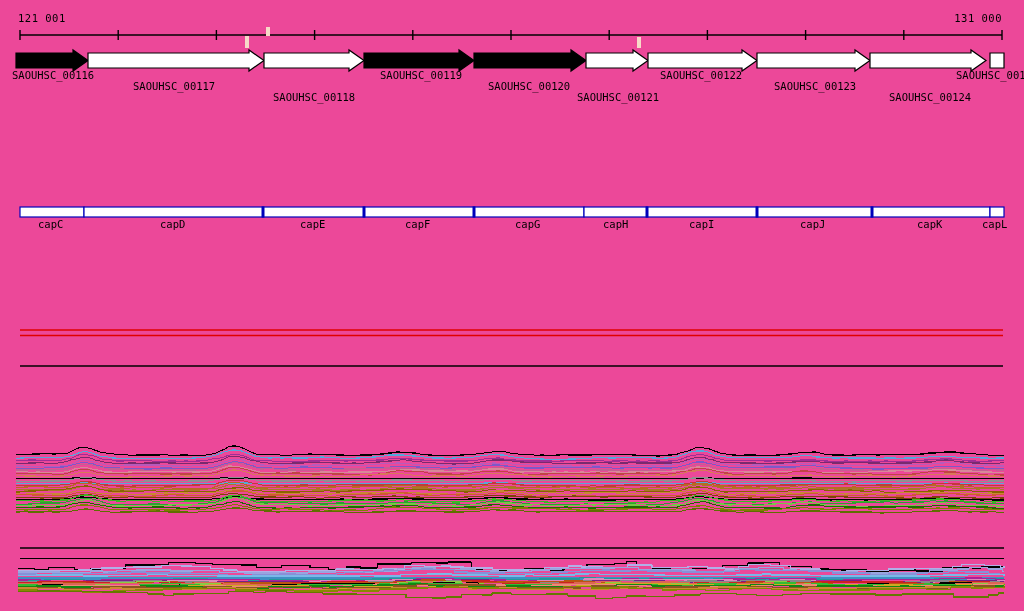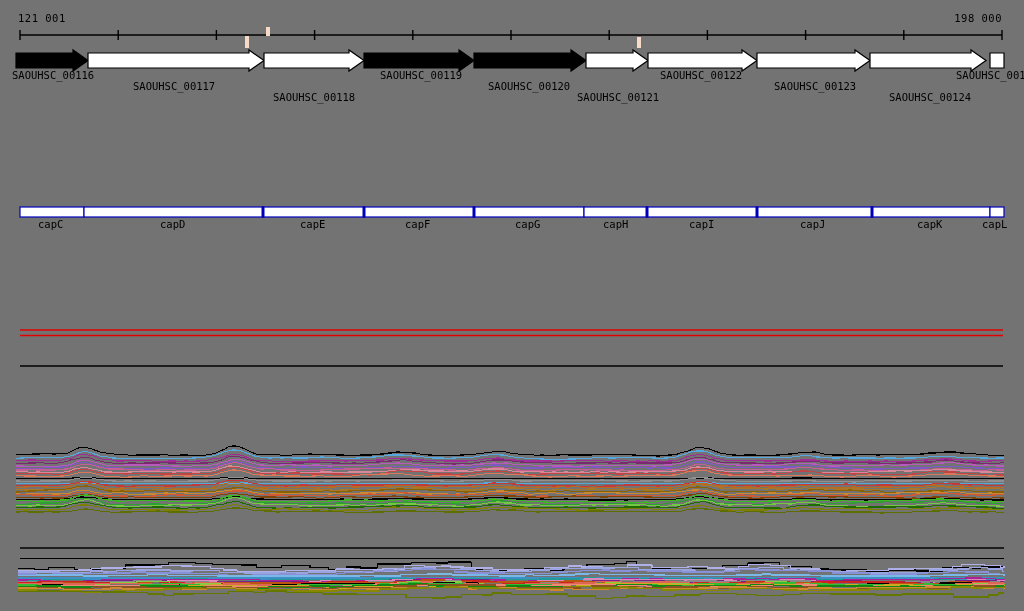--- a/index.html
+++ b/index.html
@@ -1,34 +1,34 @@
 <!DOCTYPE html>
 <html><head>
 <meta charset="utf-8">
 <style>
   html,body{margin:0;padding:0;background:#fff;}
   .stage{
-    position:relative;width:1024px;height:611px;background:#737373;
+    position:relative;width:1024px;height:611px;background:#ec4899;
     overflow:hidden;font-family:"DejaVu Sans Mono","Liberation Mono",monospace;
   }
   .ruler-label{
     position:absolute;top:12px;font-size:10.5px;line-height:12px;color:#000;
     white-space:pre;letter-spacing:0.5px;
   }
   .ruler-label.left{left:18px;}
   .ruler-label.right{right:22px;}
   #scene{position:absolute;left:0;top:0;}
   svg text{font-family:"DejaVu Sans Mono","Liberation Mono",monospace;fill:#000;}
 </style>
 </head>
 <body>
 
 <div class="stage">
   <div class="ruler-label left">121 001</div>
-  <div class="ruler-label right">198 000</div>
+  <div class="ruler-label right">131 000</div>
   <svg id="scene" width="1024" height="611" viewBox="0 0 1024 611">
       <line x1="20" y1="35" x2="1002" y2="35" stroke="#000" stroke-width="1.4"></line>
       <line x1="20" y1="30" x2="20" y2="40" stroke="#000" stroke-width="1.4"></line>
       <line x1="118.2" y1="30" x2="118.2" y2="40" stroke="#000" stroke-width="1.4"></line>
       <line x1="216.4" y1="30" x2="216.4" y2="40" stroke="#000" stroke-width="1.4"></line>
       <line x1="314.6" y1="30" x2="314.6" y2="40" stroke="#000" stroke-width="1.4"></line>
       <line x1="412.8" y1="30" x2="412.8" y2="40" stroke="#000" stroke-width="1.4"></line>
       <line x1="511" y1="30" x2="511" y2="40" stroke="#000" stroke-width="1.4"></line>
       <line x1="609.2" y1="30" x2="609.2" y2="40" stroke="#000" stroke-width="1.4"></line>
       <line x1="707.4" y1="30" x2="707.4" y2="40" stroke="#000" stroke-width="1.4"></line>

